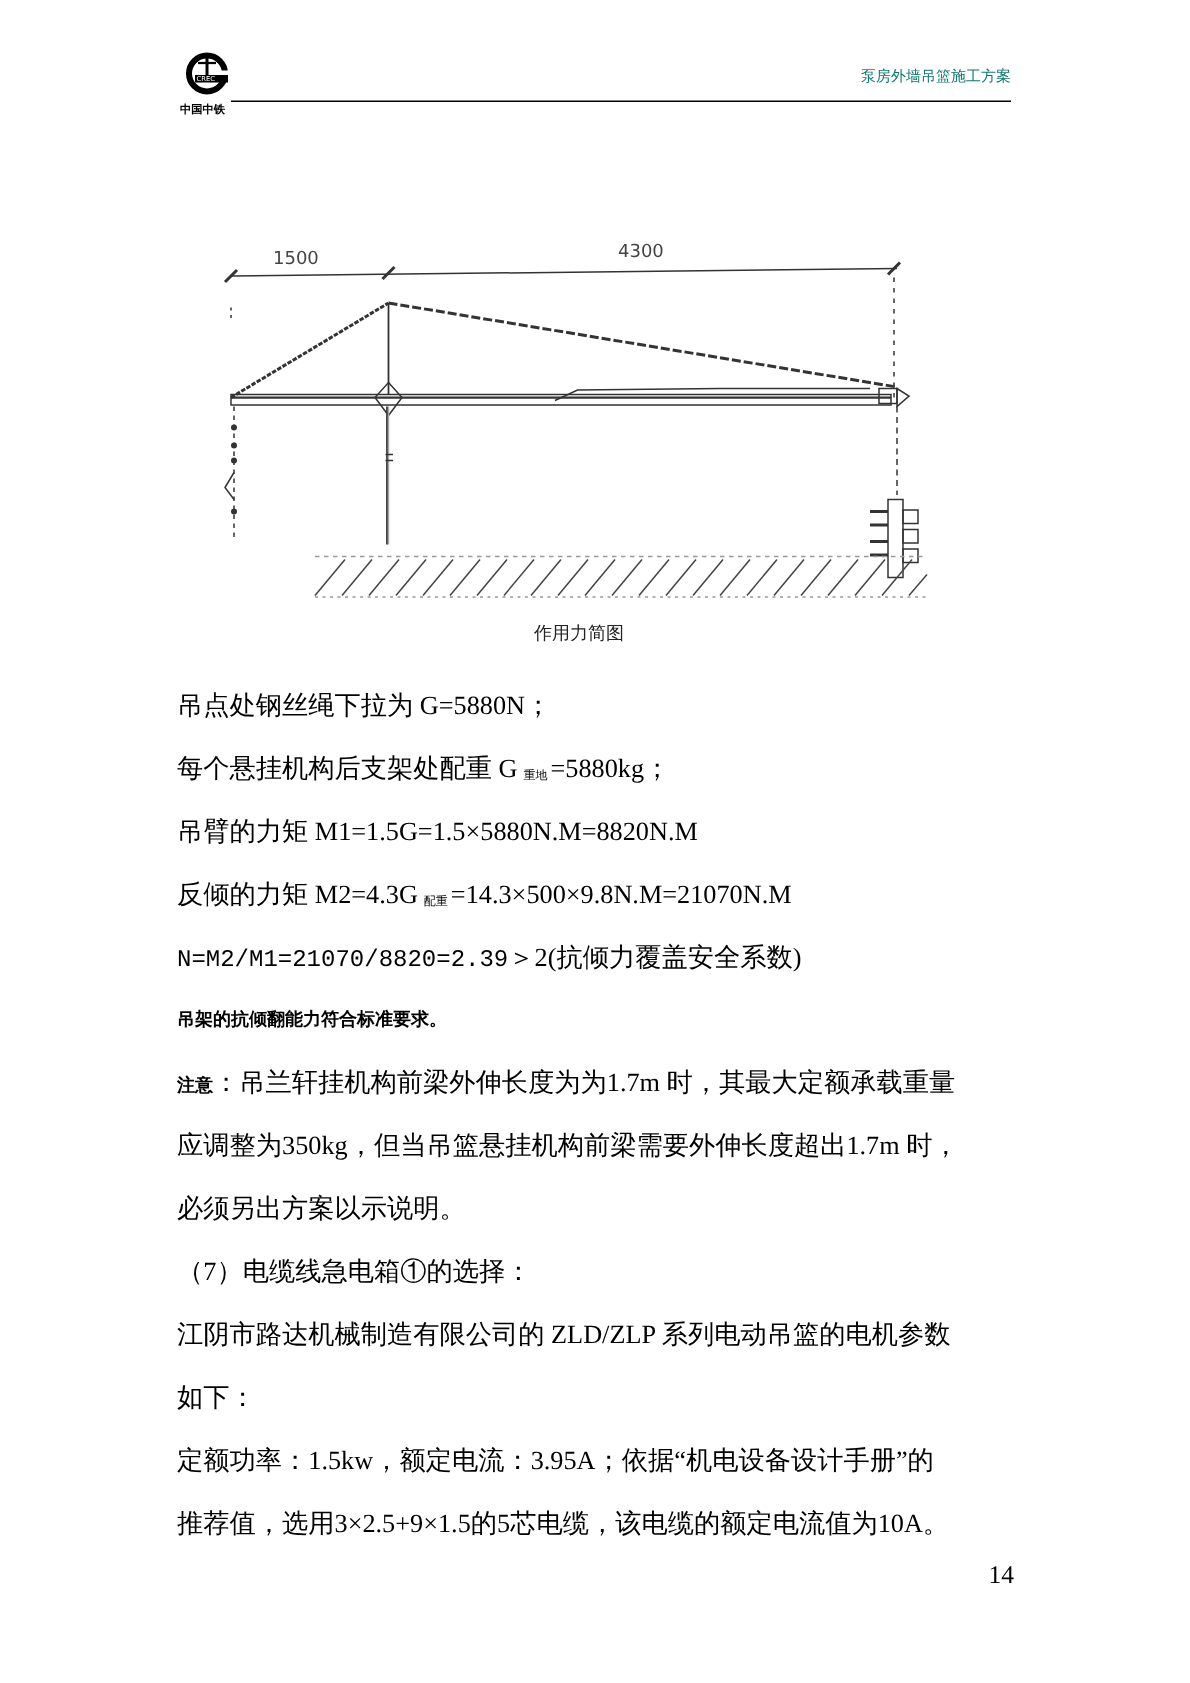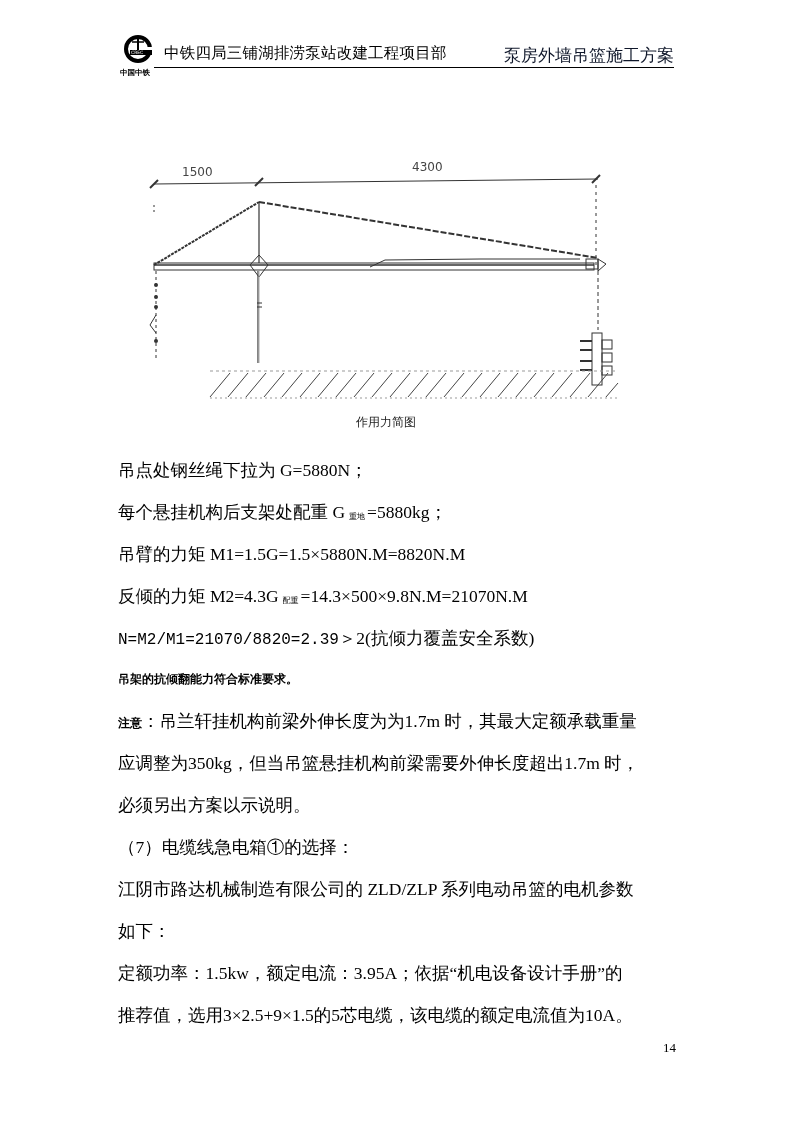--- a/index.html
+++ b/index.html
@@ -2,47 +2,46 @@
 <html><head>
 <meta charset="utf-8">
 <style>
   html, body { margin: 0; padding: 0; background: #ffffff; }
   body { width: 793px; height: 1122px; position: relative; overflow: hidden;
          font-family: "Liberation Serif", "DejaVu Serif", serif; color: #000; }
   .header { position: absolute; left: 118px; top: 34px; width: 556px; height: 46px; }
   .logo { position: absolute; left: 2px; top: 0px; width: 40px; height: 44px; }
   .header-left { position: absolute; left: 46px; top: 9px; font-size: 15.5px;
                  font-family: "DejaVu Sans", "Liberation Sans", sans-serif; letter-spacing: 0.2px; }
-  .header-right { position: absolute; right: 0px; top: 10px; font-size: 17px;
-                  font-family: Liberation Mono, monospace; color: #0f172a; }
+  .header-right { position: absolute; right: 0px; top: 10px; font-size: 10px;
+                  font-family: Liberation Mono, monospace; color: #0f766e; }
   .header-rule { position: absolute; left: 36px; right: 0px; top: 33px; height: 0;
                  border-top: 1px solid #000; }
   .diagram { position: absolute; left: 140px; top: 155px; width: 480px; height: 245px; }
   .caption { position: absolute; left: 0; width: 772px; top: 414px; text-align: center;
              font-size: 12px; font-family: "DejaVu Sans", sans-serif; color: #222; }
   .line { position: absolute; left: 118px; font-size: 17.5px; white-space: nowrap; line-height: 22px; }
   .sub { font-size: 8px; vertical-align: -1px; margin: 0 2px 0 4px; }
   .mono { font-family: "Liberation Mono", "DejaVu Sans Mono", monospace; font-size: 16px; }
   .bold { font-weight: bold; font-family: "DejaVu Sans", "Liberation Sans", sans-serif; font-size: 12px; }
-  .page-num { position: absolute; right: 117px; top: 1040px; font-size: 13px; }
+  .page-num { position: absolute; right: 117px; top: 1040px; font-size: 17px; }
 </style>
 </head>
 <body>
 
 <div class="header">
   <svg class="logo" viewBox="0 0 40 44">
     <circle cx="18" cy="15" r="12" fill="none" stroke="#000" stroke-width="4"></circle>
     <rect x="14" y="13" width="20" height="6" fill="#fff"></rect>
     <line x1="18" y1="4" x2="18" y2="18" stroke="#000" stroke-width="2"></line>
     <line x1="12" y1="8" x2="24" y2="8" stroke="#000" stroke-width="1.5"></line>
     <rect x="10" y="16" width="22" height="5" fill="#000"></rect>
     <text x="11" y="20.3" font-size="4.5" fill="#fff" font-family="DejaVu Sans, sans-serif">CREC</text>
     <text x="0" y="41" font-size="7.5" font-weight="bold" font-family="DejaVu Sans, sans-serif">中国中铁</text>
   </svg>
-  <div class="header-left">中铁四局三铺湖排涝泵站改建工程项目部</div>
   <div class="header-right">泵房外墙吊篮施工方案</div>
   <div class="header-rule"></div>
 </div>
 
 <svg class="diagram" viewBox="0 0 480 245">
   <g stroke="#333" fill="none" stroke-width="1">
 
     <line x1="14" y1="29" x2="458" y2="24" stroke-width="1"></line>
     <line x1="10" y1="33" x2="18" y2="25" stroke-width="2"></line>
     <line x1="115" y1="31" x2="123" y2="23" stroke-width="2"></line>

